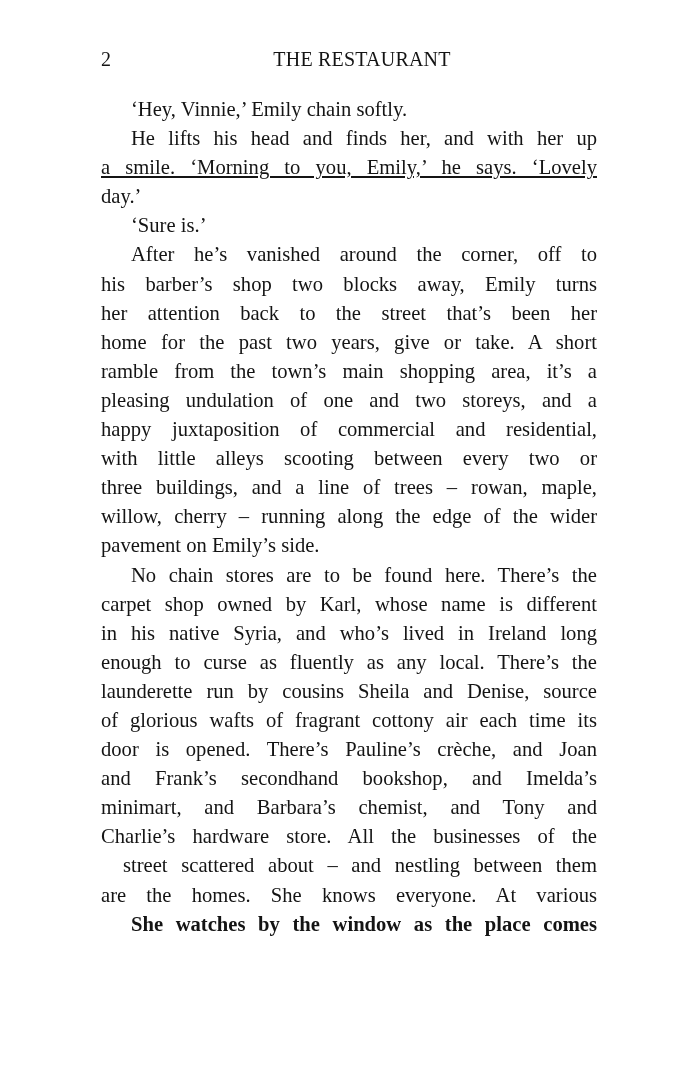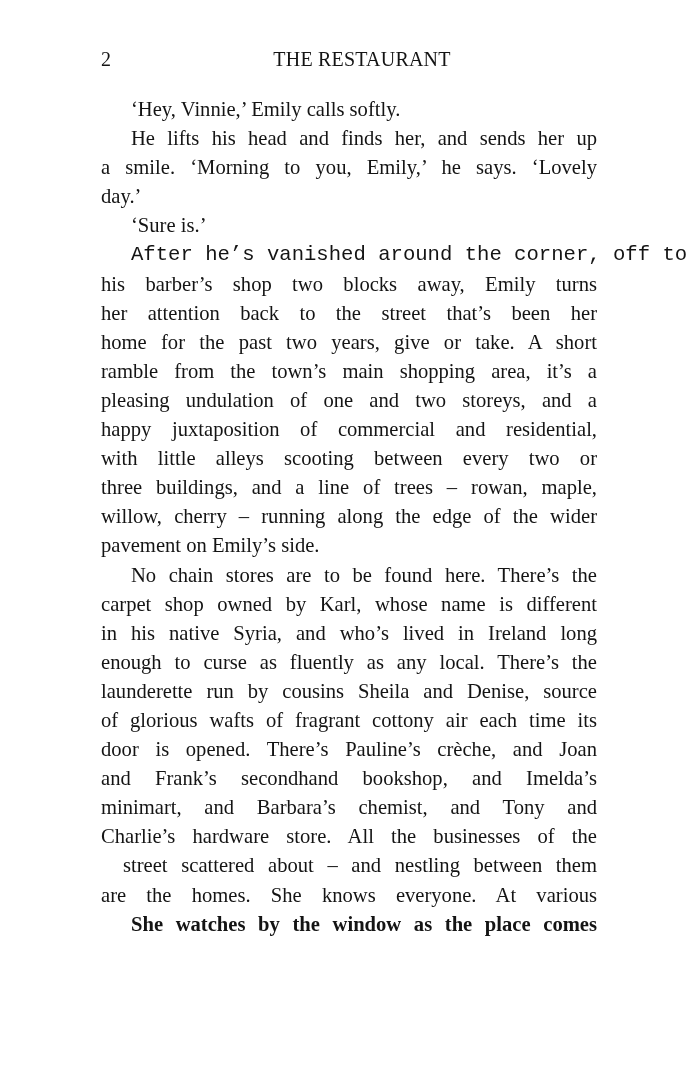--- a/index.html
+++ b/index.html
@@ -63,32 +63,32 @@
 <body>
 
 <div class="page">
   <div class="running-head">
     <span class="page-number">2</span>
     <span class="book-title">THE RESTAURANT</span>
   </div>
 
   <div class="body-text" id="body-text">
       <div class="para-block">
-        <span class="line indent final">‘Hey, Vinnie,’ Emily calls softly.</span>
+        <span class="line indent final">‘Hey, Vinnie,’ Emily chain softly.</span>
       </div>
       <div class="para-block">
-        <span class="line indent" style="text-align-last: justify;">He lifts his head and finds her, and sends her up</span>
-        <span class="line" style="text-align-last: justify;">a smile. ‘Morning to you, Emily,’ he says. ‘Lovely</span>
+        <span class="line indent" style="text-align-last: justify;">He lifts his head and finds her, and with her up</span>
+        <span class="line" style="text-align-last: justify; text-decoration: underline;">a smile. ‘Morning to you, Emily,’ he says. ‘Lovely</span>
         <span class="line final">day.’</span>
       </div>
       <div class="para-block">
         <span class="line indent final">‘Sure is.’</span>
       </div>
       <div class="para-block">
-        <span class="line indent" style="text-align-last: justify; font-family: Liberation Mono, monospace;">After he’s vanished around the corner, off to</span>
+        <span class="line indent" style="text-align-last: justify;">After he’s vanished around the corner, off to</span>
         <span class="line" style="text-align-last: justify;">his barber’s shop two blocks away, Emily turns</span>
         <span class="line" style="text-align-last: justify;">her attention back to the street that’s been her</span>
         <span class="line" style="text-align-last: justify;">home for the past two years, give or take. A short</span>
         <span class="line" style="text-align-last: justify;">ramble from the town’s main shopping area, it’s a</span>
         <span class="line" style="text-align-last: justify;">pleasing undulation of one and two storeys, and a</span>
         <span class="line" style="text-align-last: justify;">happy juxtaposition of commercial and residential,</span>
         <span class="line" style="text-align-last: justify;">with little alleys scooting between every two or</span>
         <span class="line" style="text-align-last: justify;">three buildings, and a line of trees – rowan, maple,</span>
         <span class="line" style="text-align-last: justify;">willow, cherry – running along the edge of the wider</span>
         <span class="line final">pavement on Emily’s side.</span>

